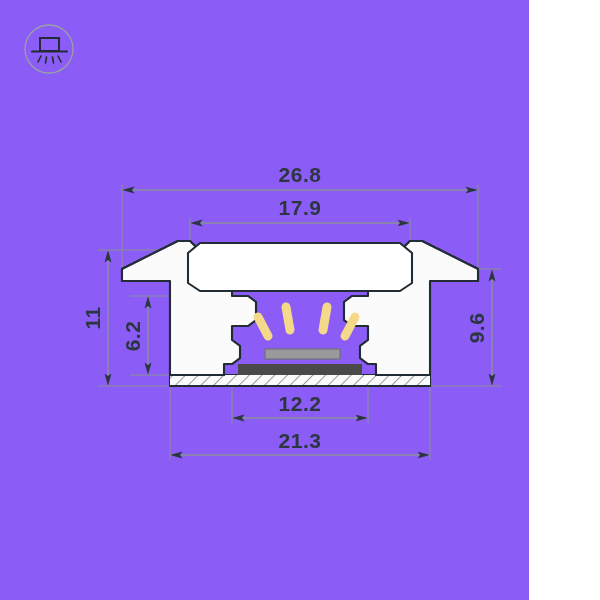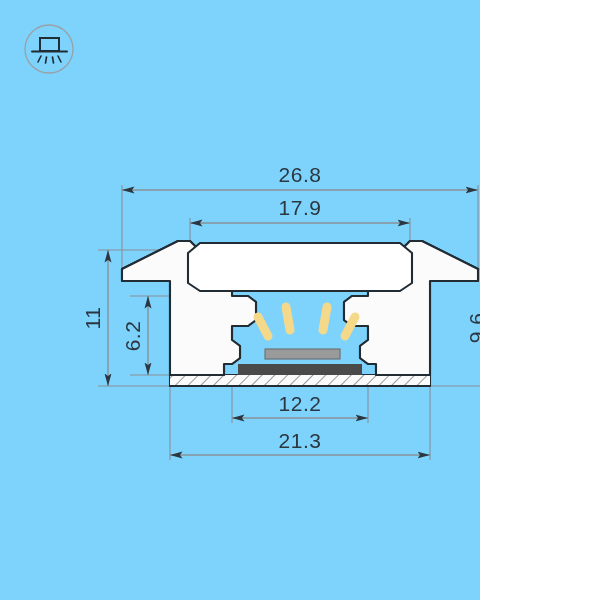--- a/index.html
+++ b/index.html
@@ -6,24 +6,25 @@
   html, body {
     margin: 0;
     padding: 0;
     background: #ffffff;
   }
   body {
     font-family: "Liberation Sans", sans-serif;
   }
   #page {
     position: relative;
-    width: 480px;
+    width: 529px;
     height: 600px;
-    background: #7dd3fc;
+    background: #8b5cf6;
     overflow: hidden;
+    font-weight: bold;
   }
   #drawing {
     display: block;
     width: 600px;
     height: 600px;
   }
   .dim-text {
     font-family: "Liberation Sans", sans-serif;
     font-size: 21px;
     fill: #2b3640;

